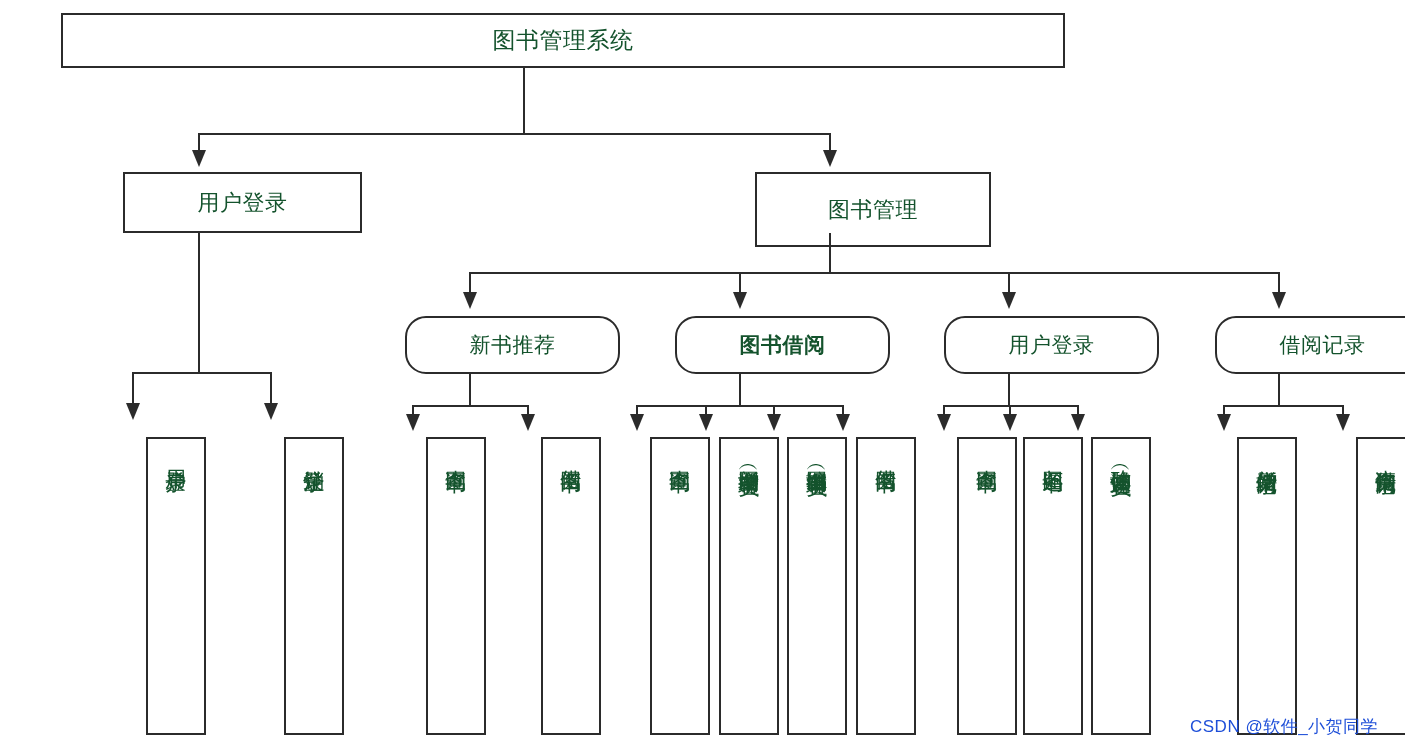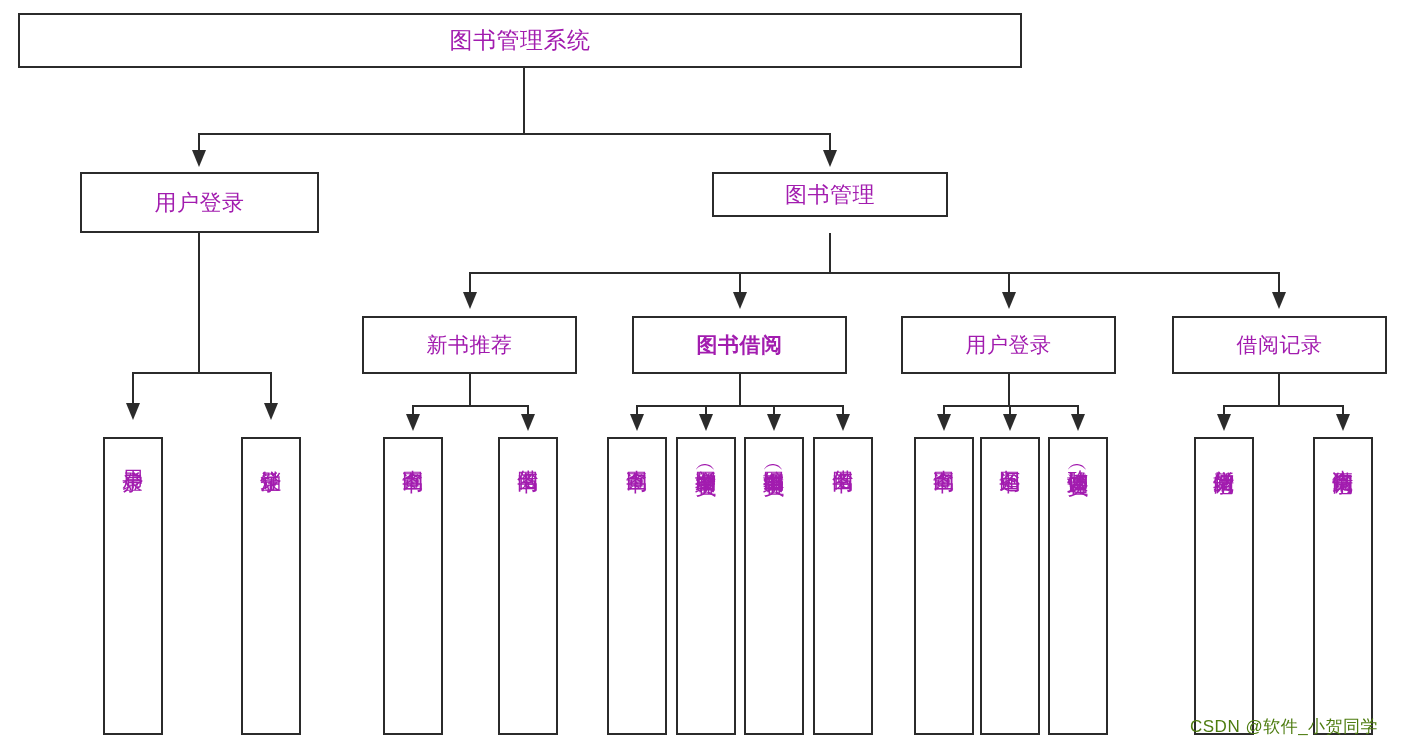--- a/index.html
+++ b/index.html
@@ -16,26 +16,27 @@
   }
   
   .node{
     position:absolute;
     box-sizing:border-box;
     background:#ffffff;
     border:2px solid #2b2b2b;
     display:flex;
     align-items:center;
     justify-content:center;
-    color:#a21caf;
+    color:#14532d;
     letter-spacing:0.5px;
+    margin-left:43px;
   }
   .node.root{font-size:23px;}
   .node.lvl2{font-size:22px;}
-  .node.lvl3{font-size:21px;}
+  .node.lvl3{font-size:21px;border-radius:21px;}
   .node.leaf{
     font-size:21px;
     align-items:flex-start;
     justify-content:center;
     padding-top:14px;
   }
   .vtext{
     writing-mode:vertical-rl;
     text-orientation:upright;
     line-height:1.12;
@@ -50,21 +51,21 @@
     position:absolute;
     width:0;height:0;
     border-left:7px solid transparent;
     border-right:7px solid transparent;
     border-top:17px solid #2b2b2b;
   }
   
   .watermark{
     position:absolute;
     font-size:17px;
-    color:#4d7c0f;
+    color:#1d4ed8;
     white-space:nowrap;
     letter-spacing:0.5px;
   }
 </style>
 </head>
 <body>
 
 <div id="canvas">
 
   <div class="node root" style="left:18px;top:13px;width:1004px;height:55px;">
@@ -76,21 +77,21 @@
   <div class="hline" style="left:198px;top:133px;width:632px;"></div>
   <div class="vline" style="left:198px;top:133px;height:20px;"></div>
   <div class="arrow" style="left:192px;top:150px;"></div>
   <div class="vline" style="left:829px;top:133px;height:20px;"></div>
   <div class="arrow" style="left:823px;top:150px;"></div>
 
   <div class="node lvl2" style="left:80px;top:172px;width:239px;height:61px;">
     <span>用户登录</span>
   </div>
 
-  <div class="node lvl2" style="left:712px;top:172px;width:236px;height:45px;">
+  <div class="node lvl2" style="left:712px;top:172px;width:236px;height:75px;">
     <span>图书管理</span>
   </div>
 
   <div class="vline" style="left:198px;top:233px;height:140px;"></div>
   <div class="hline" style="left:132px;top:372px;width:139px;"></div>
   <div class="vline" style="left:132px;top:372px;height:34px;"></div>
   <div class="arrow" style="left:126px;top:403px;"></div>
   <div class="vline" style="left:270px;top:372px;height:34px;"></div>
   <div class="arrow" style="left:264px;top:403px;"></div>
 

